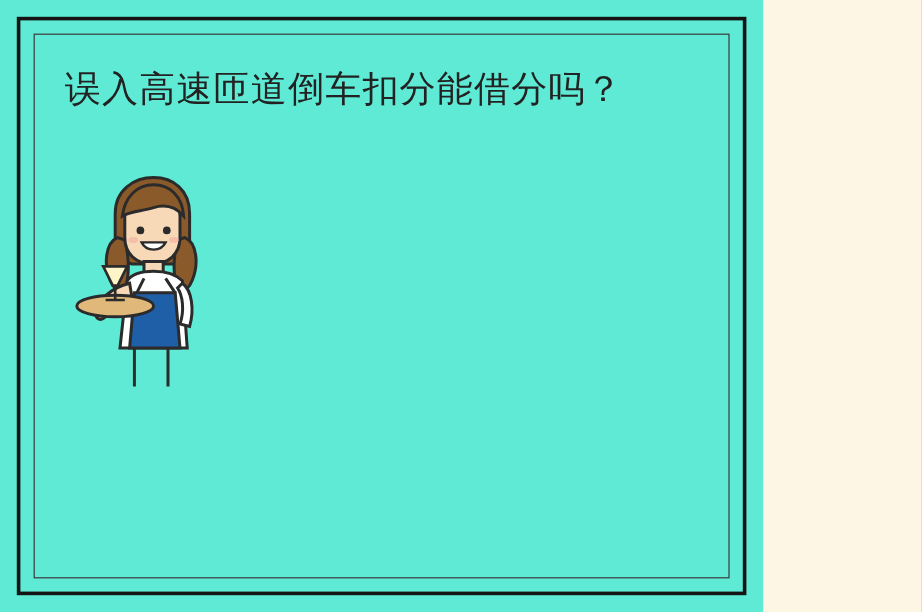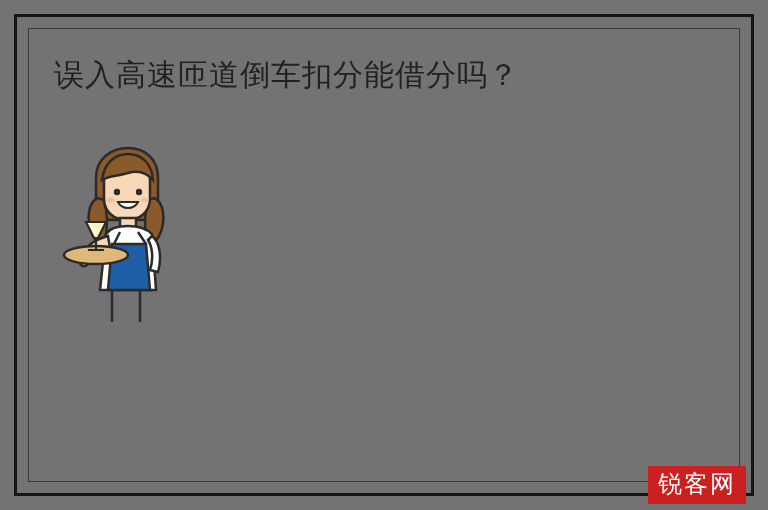--- a/index.html
+++ b/index.html
@@ -8,23 +8,23 @@
   }
   body {
     width: 768px;
     height: 510px;
     background: #fdf6e5;
     font-family: "Liberation Sans", sans-serif;
     overflow: hidden;
   }
   .page {
     position: relative;
-    width: 768px;
+    width: 636px;
     height: 510px;
-    background: #737373;
+    background: #5eead4;
     box-sizing: border-box;
   }
   .outer-border {
     position: absolute;
     left: 14px;
     top: 14px;
     right: 14px;
     bottom: 14px;
     border: 3px solid #151515;
     box-sizing: border-box;
@@ -145,15 +145,14 @@
           <path d="M98 96 C106 102, 108 118, 104 132 L96 130 C100 118, 98 106, 94 100 Z" fill="#ffffff" stroke="#2b2b2b" stroke-width="2.5"></path>
 
           <path d="M58 150 L58 182 M86 150 L86 182" stroke="#2b2b2b" stroke-width="2.5" fill="none"></path>
         </svg>
       </div>
 
 
     </div>
   </div>
 
-  <div class="watermark">锐客网</div>
 
 </div>
 
 </body></html>

